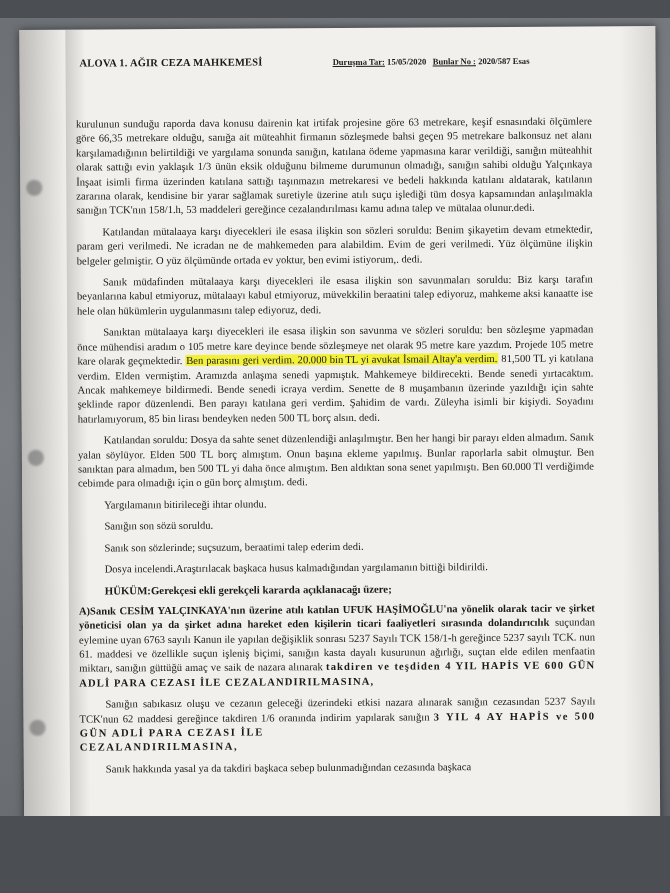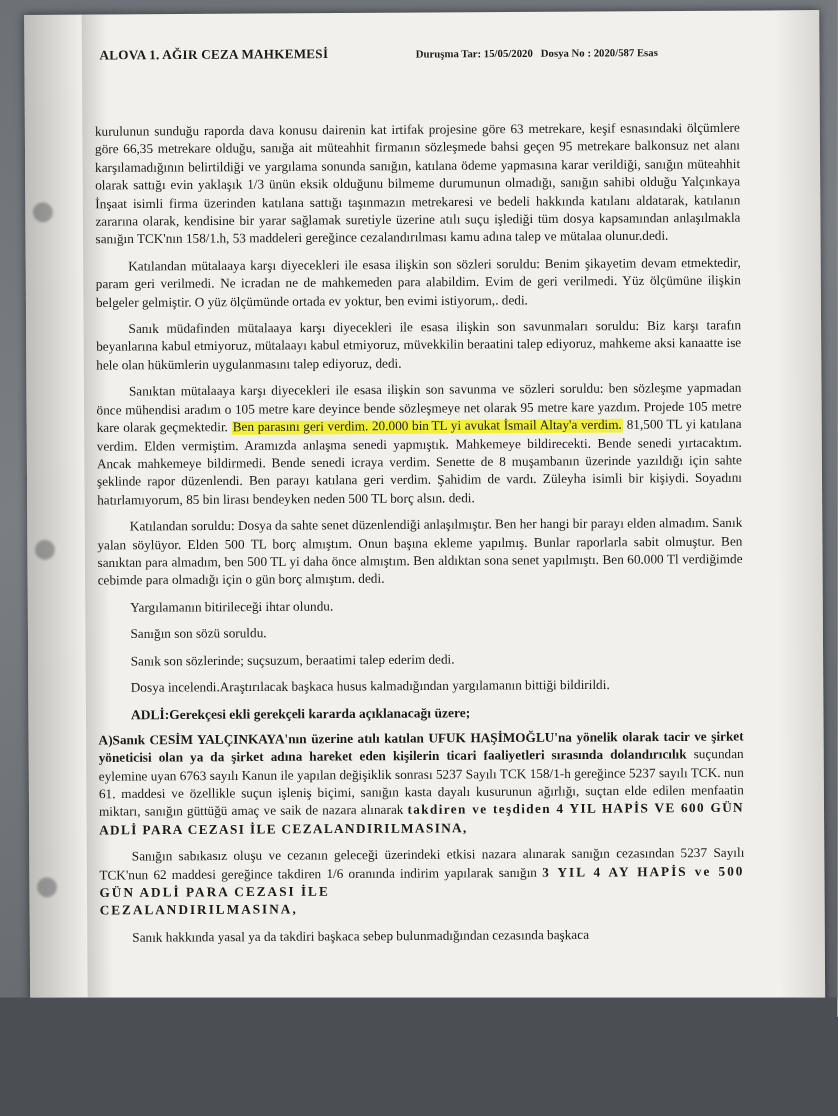--- a/index.html
+++ b/index.html
@@ -10,21 +10,21 @@
     width: 670px;
     height: 893px;
     background: #4b4e52;
     font-family: "Liberation Serif", serif;
     overflow: hidden;
   }
 
   
   #scan {
     position: absolute;
-    left: 0; top: 0;
+    left: 0; top: 18px;
     width: 670px;
     height: 798px;
     background: linear-gradient(160deg,#6d7176 0%, #7b7f83 40%, #5e6266 100%);
     overflow: hidden;
   }
 
   .paper {
     position: absolute;
     left: 22px;
     top: 10px;
@@ -74,21 +74,21 @@
     font-weight: bold;
     letter-spacing: .2px;
     white-space: nowrap;
   }
   .hdr-meta {
     font-size: 8.6px;
     font-weight: bold;
     margin-left: 52px;
     white-space: nowrap;
   }
-  .hdr-meta .lbl { font-weight: bold; }
+  .hdr-meta .lbl { font-weight: bold; text-decoration: underline; }
 
   
   .body {
     position: absolute;
     top: 88px;
     left: 56px;
     width: 516px;
     font-size: 10.6px;
     line-height: 14.4px;
     text-align: justify;
@@ -167,21 +167,21 @@
     <div class="punch" style="top:690px;"></div>
 
     <div class="inner">
 
       <div class="hdr">
         <div class="hdr-court">ALOVA 1. AĞIR CEZA MAHKEMESİ</div>
         <div class="hdr-meta">
           <span class="lbl">Duruşma Tar:</span>
           <span>15/05/2020</span>
           &nbsp;
-          <span class="lbl">Dosya No :</span>
+          <span class="lbl">Bunlar No :</span>
           <span>2020/587 Esas</span>
         </div>
       </div>
 
       <div class="body">
 
         <p class="par noind">kurulunun sunduğu raporda dava konusu dairenin kat irtifak projesine göre 63 metrekare, keşif esnasındaki ölçümlere göre 66,35 metrekare olduğu, sanığa ait müteahhit firmanın sözleşmede bahsi geçen 95 metrekare balkonsuz net alanı karşılamadığının belirtildiği ve yargılama sonunda sanığın, katılana ödeme yapmasına karar verildiği, sanığın müteahhit olarak sattığı evin yaklaşık 1/3 ünün eksik olduğunu bilmeme durumunun olmadığı, sanığın sahibi olduğu Yalçınkaya İnşaat isimli firma üzerinden katılana sattığı taşınmazın metrekaresi ve bedeli hakkında katılanı aldatarak, katılanın zararına olarak, kendisine bir yarar sağlamak suretiyle üzerine atılı suçu işlediği tüm dosya kapsamından anlaşılmakla sanığın TCK'nın 158/1.h, 53 maddeleri gereğince cezalandırılması kamu adına talep ve mütalaa olunur.dedi.</p>
 
         <p class="par">Katılandan mütalaaya karşı diyecekleri ile esasa ilişkin son sözleri soruldu: Benim şikayetim devam etmektedir, param geri verilmedi. Ne icradan ne de mahkemeden para alabildim. Evim de geri verilmedi. Yüz ölçümüne ilişkin belgeler gelmiştir. O yüz ölçümünde ortada ev yoktur, ben evimi istiyorum,. dedi.</p>
 
@@ -192,21 +192,21 @@
         <p class="par">Katılandan soruldu: Dosya da sahte senet düzenlendiği anlaşılmıştır. Ben her hangi bir parayı elden almadım. Sanık yalan söylüyor. Elden 500 TL borç almıştım. Onun başına ekleme yapılmış. Bunlar raporlarla sabit olmuştur. Ben sanıktan para almadım, ben 500 TL yi daha önce almıştım. Ben aldıktan sona senet yapılmıştı. Ben 60.000 Tl verdiğimde cebimde para olmadığı için o gün borç almıştım. dedi.</p>
 
         <p class="par">Yargılamanın bitirileceği ihtar olundu.</p>
 
         <p class="par">Sanığın son sözü soruldu.</p>
 
         <p class="par">Sanık son sözlerinde; suçsuzum, beraatimi talep ederim dedi.</p>
 
         <p class="par">Dosya incelendi.Araştırılacak başkaca husus kalmadığından yargılamanın bittiği bildirildi.</p>
 
-        <p class="hukum"><span>ADLİ:</span><span>Gerekçesi ekli gerekçeli kararda açıklanacağı üzere;</span></p>
+        <p class="hukum"><span>HÜKÜM:</span><span>Gerekçesi ekli gerekçeli kararda açıklanacağı üzere;</span></p>
 
         <p class="par noind"><span class="bold">A)</span><span class="bold">Sanık CESİM YALÇINKAYA</span><span class="bold">'nın üzerine atılı katılan </span><span class="bold">UFUK HAŞİMOĞLU</span><span class="bold">'na yönelik olarak tacir ve şirket yöneticisi olan ya da şirket adına hareket eden kişilerin ticari faaliyetleri sırasında dolandırıcılık</span><span> suçundan eylemine uyan 6763 sayılı Kanun ile yapılan değişiklik sonrası 5237 Sayılı TCK 158/1-h gereğince 5237 sayılı TCK. nun 61. maddesi ve özellikle suçun işleniş biçimi, sanığın kasta dayalı kusurunun ağırlığı, suçtan elde edilen menfaatin miktarı, sanığın güttüğü amaç ve saik de nazara alınarak </span><span class="spaced">takdiren ve teşdiden 4 YIL HAPİS VE 600 GÜN ADLİ PARA CEZASI İLE CEZALANDIRILMASINA,</span></p>
 
         <p class="par"><span>Sanığın sabıkasız oluşu ve cezanın geleceği üzerindeki etkisi nazara alınarak sanığın cezasından 5237 Sayılı TCK'nun 62 maddesi gereğince takdiren 1/6 oranında indirim yapılarak sanığın </span><span class="spaced2">3 YIL 4 AY HAPİS ve 500 GÜN ADLİ PARA CEZASI İLE</span><br><span class="spaced2">CEZALANDIRILMASINA,</span></p>
 
         <p class="par">Sanık hakkında yasal ya da takdiri başkaca sebep bulunmadığından cezasında başkaca</p>
 
       </div>
 
       <div class="pagenum">4/3</div>

